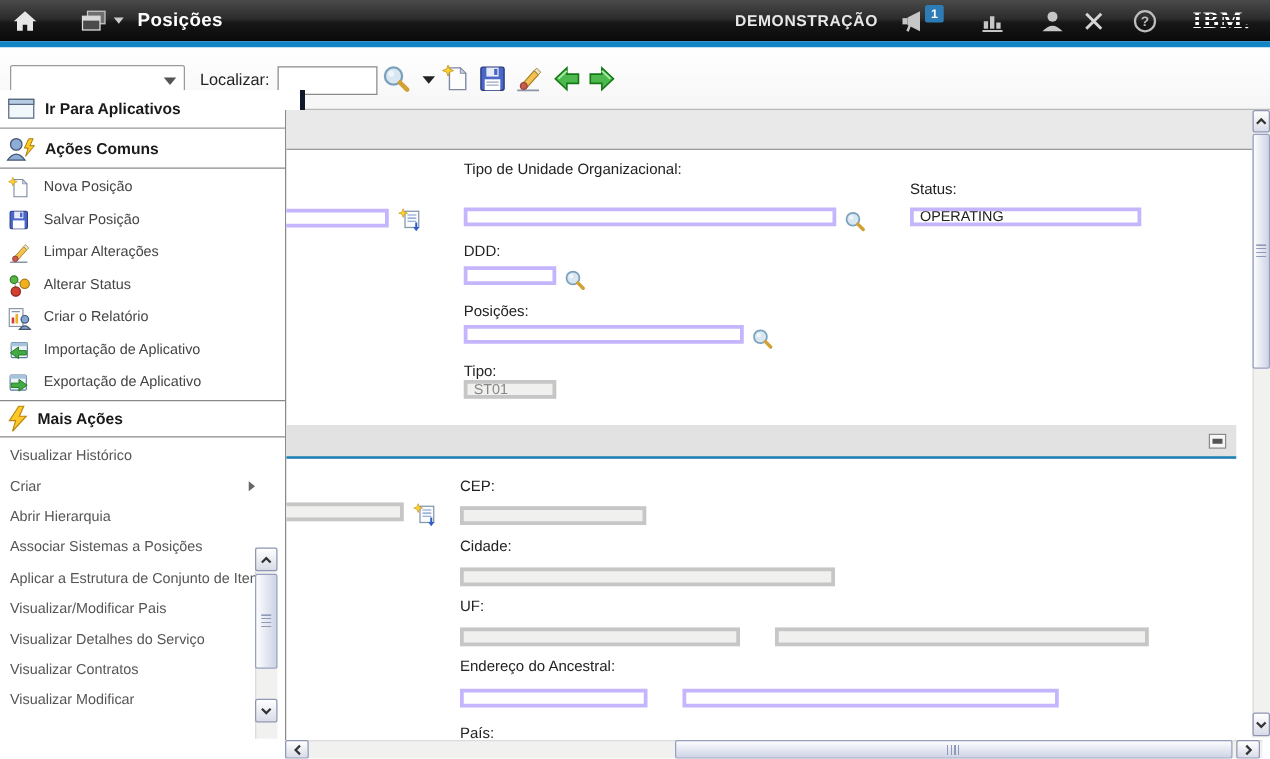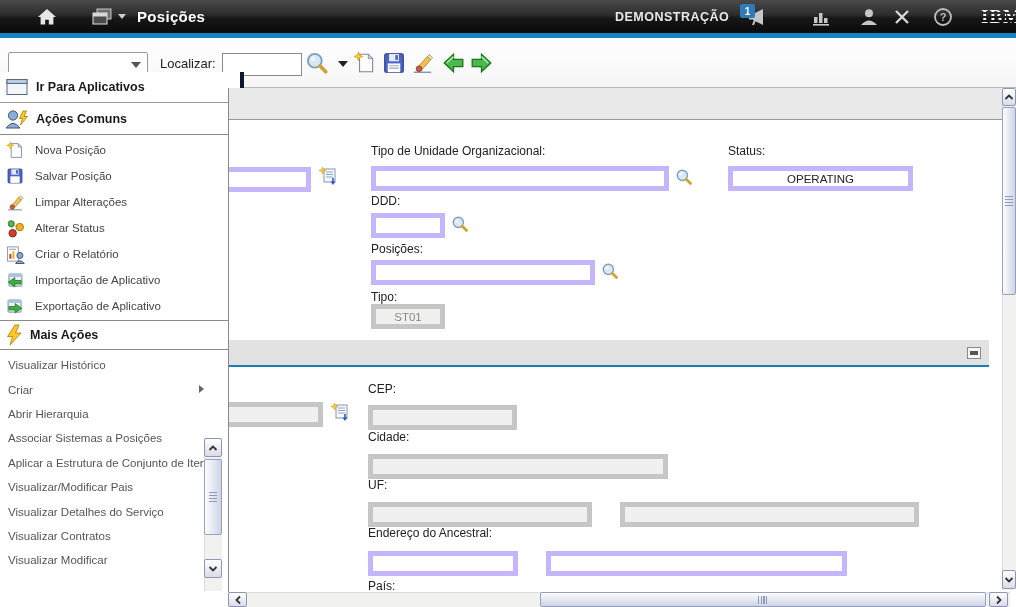--- a/index.html
+++ b/index.html
@@ -4,21 +4,21 @@
 <style>
   * { margin:0; padding:0; box-sizing:border-box; }
   html,body { width:1016px; height:607px; overflow:hidden; background:#fff;
               font-family:"Liberation Sans", sans-serif; }
   .screen { position:relative; width:1016px; height:607px; overflow:hidden; background:#fff; }
 
   
   .topbar { position:absolute; left:0; top:0; width:1016px; height:33px;
             background:linear-gradient(#4a4a4a 0%, #2c2c2c 45%, #171717 55%, #0a0a0a 100%); }
   .accent-line { position:absolute; left:0; top:33px; width:1016px; height:5px; background:#1385c6; }
-  .tb-abs { position:absolute; top:0; height:33px; display:flex; align-items:center;margin-left:27px; }
+  .tb-abs { position:absolute; top:0; height:33px; display:flex; align-items:center; }
   .tb-title { color:#fff; font-size:15px; font-weight:bold; letter-spacing:.3px; }
   .tb-env { color:#e8e8e8; font-size:12.5px; font-weight:bold; letter-spacing:.5px; }
   .badge { position:absolute; left:740px; top:4px; min-width:15px; height:14px; background:#2d7cb5;
            border-radius:2px; color:#fff; font-size:10px; font-weight:bold; display:flex;
            align-items:center; justify-content:center; padding:0 3px; }
   .ibm { font-family:"Liberation Serif", serif; font-weight:800; font-size:19px; color:#fff; letter-spacing:1px; }
   @supports ((-webkit-background-clip:text) or (background-clip:text)) {
     .ibm { background:repeating-linear-gradient(#fff 0 2px, rgba(255,255,255,0) 2px 4px);
            -webkit-background-clip:text; background-clip:text; color:transparent; }
   }
@@ -80,22 +80,22 @@
   .main { position:absolute; left:228px; top:88px; width:774px; height:519px; overflow:hidden;
           border-left:1px solid #8a8a8a; background:#fff; }
   .gray-band { position:absolute; left:0; top:0; width:774px; height:32px;
                background:#e9e9e9; border-bottom:1px solid #999; }
   .section-hdr { position:absolute; left:0; top:252px; width:760px; height:27px; background:#e2e2e2;
                  border-bottom:2px solid #1b7fb5; }
   .min-box { position:absolute; right:8px; top:7px; width:14px; height:12px; background:#f6f6f6;
              border:1px solid #8a8a8a; cursor:pointer; }
   .min-box::after { content:""; position:absolute; left:2px; top:3px; width:8px; height:4px; background:#555; }
   .lbl { position:absolute; font-size:12px; color:#222; white-space:nowrap; }
-  .inp { position:absolute; height:25px; border:5px solid #c4b5fd; background:#fff;
-         font:11.5px "Liberation Sans", sans-serif; color:#222; padding:0 5px;text-align:center; }
+  .inp { position:absolute; height:15px; border:3px solid #c4b5fd; background:#fff;
+         font:11.5px "Liberation Sans", sans-serif; color:#222; padding:0 5px; }
   .inp.dis { background:#f0f0ee; border-color:#c6c6c6; color:#888; }
   .fld-ico { position:absolute; width:22px; height:20px; display:flex; align-items:center;
              justify-content:center; cursor:pointer; }
 </style>
 </head>
 <body>
 
 <div class="screen">
 
   <div class="topbar">
@@ -368,21 +368,21 @@
     <div class="fld-ico" style="left:89px; top:78px;">
       <svg width="22" height="20" viewBox="0 0 22 20">
         <rect x="6" y="3" width="11" height="13" fill="#fafbff" stroke="#8496aa"></rect>
         <path d="M8 6 h7 M8 8.5 h7 M8 11 h7" stroke="#7a9ac8" stroke-width=".9"></path>
         <path d="M4.5 1 L5.5 3.6 8 4.5 5.5 5.4 4.5 8 3.5 5.4 1 4.5 3.5 3.6 Z" fill="#ffd42a" stroke="#c89010" stroke-width=".5"></path>
         <path d="M15 12 v4" stroke="#2b5cc8" stroke-width="1.6"></path>
         <polygon points="12.5,15.5 17.5,15.5 15,19" fill="#2b5cc8"></polygon>
       </svg>
     </div>
 
-    <span class="lbl" style="left:142px; top:56px;">Tipo de Unidade Organizacional:</span>
+    <span class="lbl" style="left:142px; top:40px;">Tipo de Unidade Organizacional:</span>
     <input class="inp" style="left: 142px; top: 78px; width: 298px;" value="">
     <div class="fld-ico" style="left:444px; top:79px;">
       <svg width="18" height="18" viewBox="0 0 22 22">
           <circle cx="9" cy="9" r="6.3" fill="#d8e7f2" stroke="#7ba0bc" stroke-width="1.7"></circle>
           <circle cx="7.3" cy="7.3" r="2.2" fill="#eef6fb"></circle>
           <path d="M13.8 13.8 L19 19" stroke="#d2a033" stroke-width="3.4" stroke-linecap="round"></path>
         </svg>
     </div>
 
     <span class="lbl" style="left:499px; top:56px;">Status:</span>

